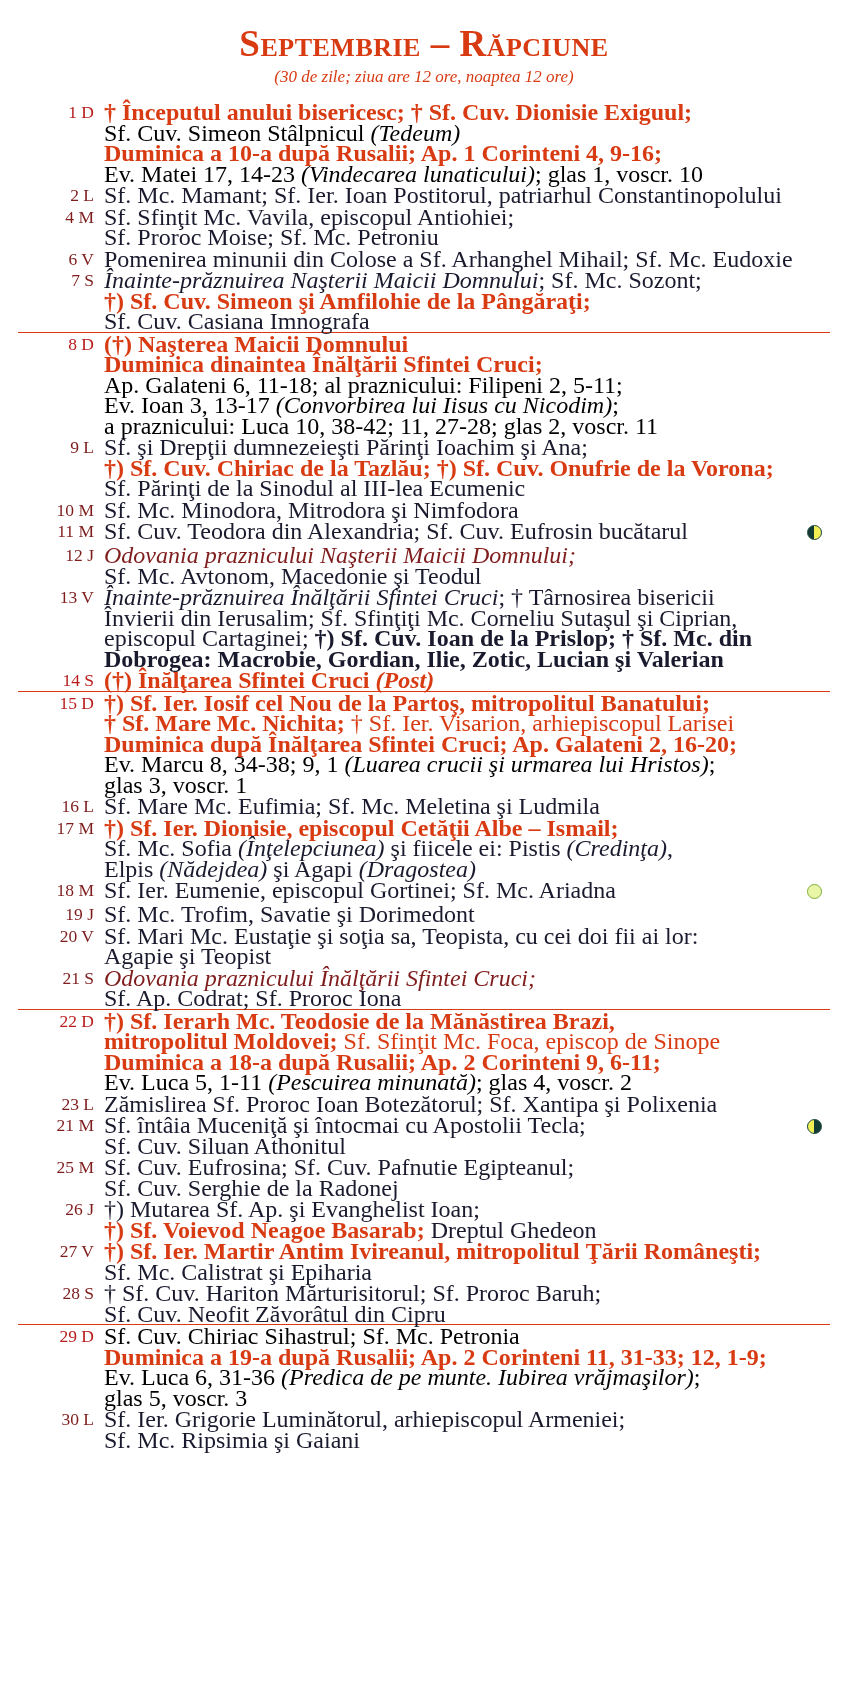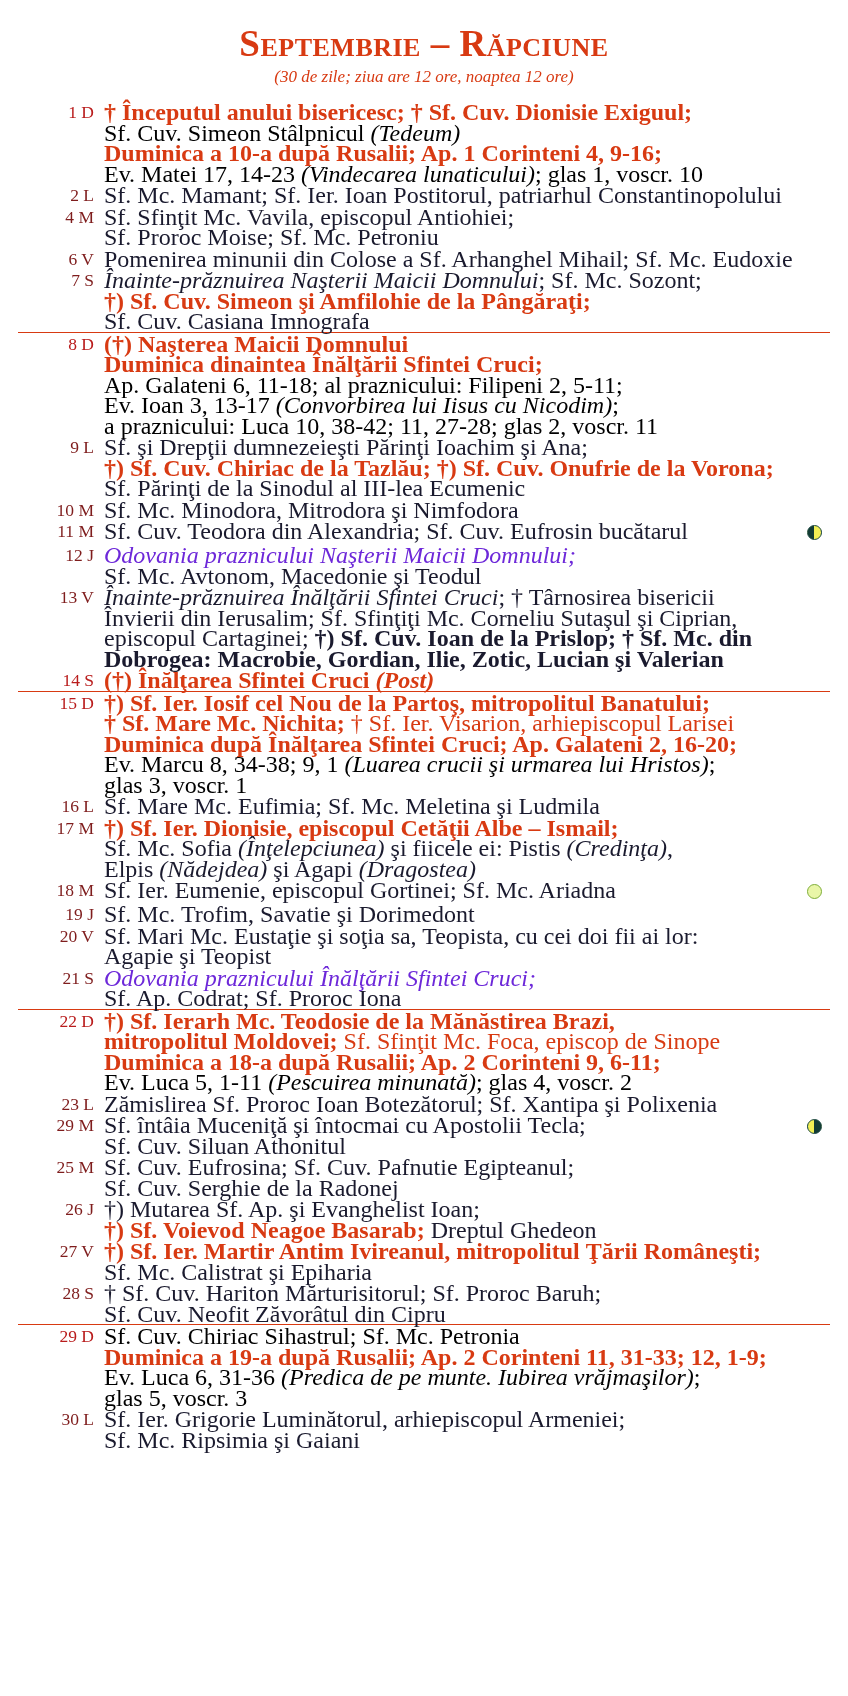--- a/index.html
+++ b/index.html
@@ -68,21 +68,21 @@
   tr.row td{
     padding-top:1px;
   }
   .ln{display:block;}
   
   .blk{color:#1a1a2e;}
   .red{color:#000000;}
   .b{font-weight:bold;}
   .i{font-style:italic;}
   .redb{color:#d83a12;font-weight:bold;}
-  .blki{color:#6d28d9;font-style:italic;}
+  .blki{color:#7f1d1d;font-style:italic;}
   .blkb{color:#1a1a2e;font-weight:bold;}
   .dayred{color:#b91c1c;}
   .dayblk{color:#7f1d1d;}
   
   .moonico{
     display:inline-block;
     width:15px;height:15px;
     border-radius:50%;
     margin-top:4px;
     box-sizing:border-box;
@@ -270,21 +270,21 @@
           <td class="moon"></td>
         </tr>
         <tr class="row">
           <td class="daycell dayblk">23 L</td>
           <td class="textcell">
             <span class="ln blk">Zămislirea Sf. Proroc Ioan Botezătorul; Sf. Xantipa şi Polixenia</span>
           </td>
           <td class="moon"></td>
         </tr>
         <tr class="row">
-          <td class="daycell dayblk">29 M</td>
+          <td class="daycell dayblk">21 M</td>
           <td class="textcell">
             <span class="ln blk">Sf. întâia Muceniţă şi întocmai cu Apostolii Tecla;</span>
             <span class="ln blk">Sf. Cuv. Siluan Athonitul</span>
           </td>
           <td class="moon"><span class="moonico moon-last"></span></td>
         </tr>
         <tr class="row">
           <td class="daycell dayblk">25 M</td>
           <td class="textcell">
             <span class="ln blk">Sf. Cuv. Eufrosina; Sf. Cuv. Pafnutie Egipteanul;</span>

